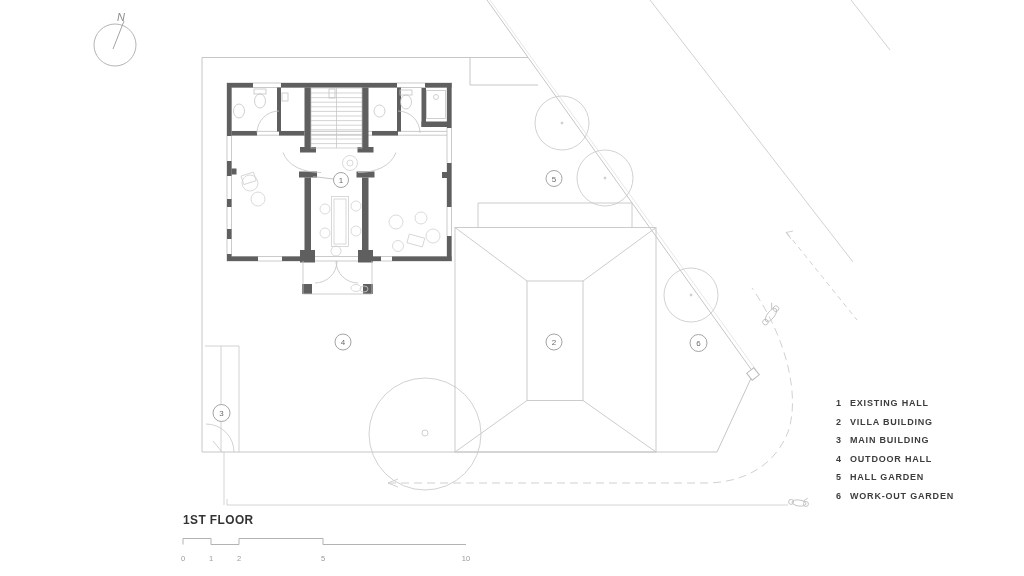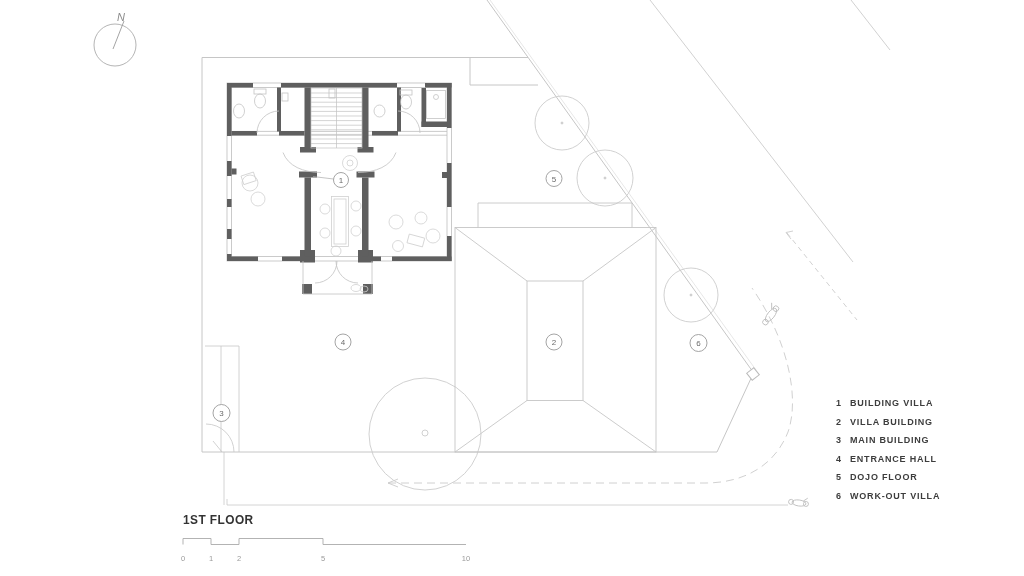--- a/index.html
+++ b/index.html
@@ -260,36 +260,36 @@
     <text x="323" y="561" text-anchor="middle" class="scale-label">5</text>
     <text x="466" y="561" text-anchor="middle" class="scale-label">10</text>
   </g>
 </svg>
 
   <div class="plan-title">1ST FLOOR</div>
 
   <div class="legend">
     <div class="legend-row">
       <span class="legend-num">1</span>
-      <span>BUILDING VILLA</span>
+      <span>EXISTING HALL</span>
     </div>
     <div class="legend-row">
       <span class="legend-num">2</span>
       <span>VILLA BUILDING</span>
     </div>
     <div class="legend-row">
       <span class="legend-num">3</span>
       <span>MAIN BUILDING</span>
     </div>
     <div class="legend-row">
       <span class="legend-num">4</span>
-      <span>ENTRANCE HALL</span>
+      <span>OUTDOOR HALL</span>
     </div>
     <div class="legend-row">
       <span class="legend-num">5</span>
-      <span>DOJO FLOOR</span>
+      <span>HALL GARDEN</span>
     </div>
     <div class="legend-row">
       <span class="legend-num">6</span>
-      <span>WORK-OUT VILLA</span>
+      <span>WORK-OUT GARDEN</span>
     </div>
   </div>
 </div>
 
 </body></html>

